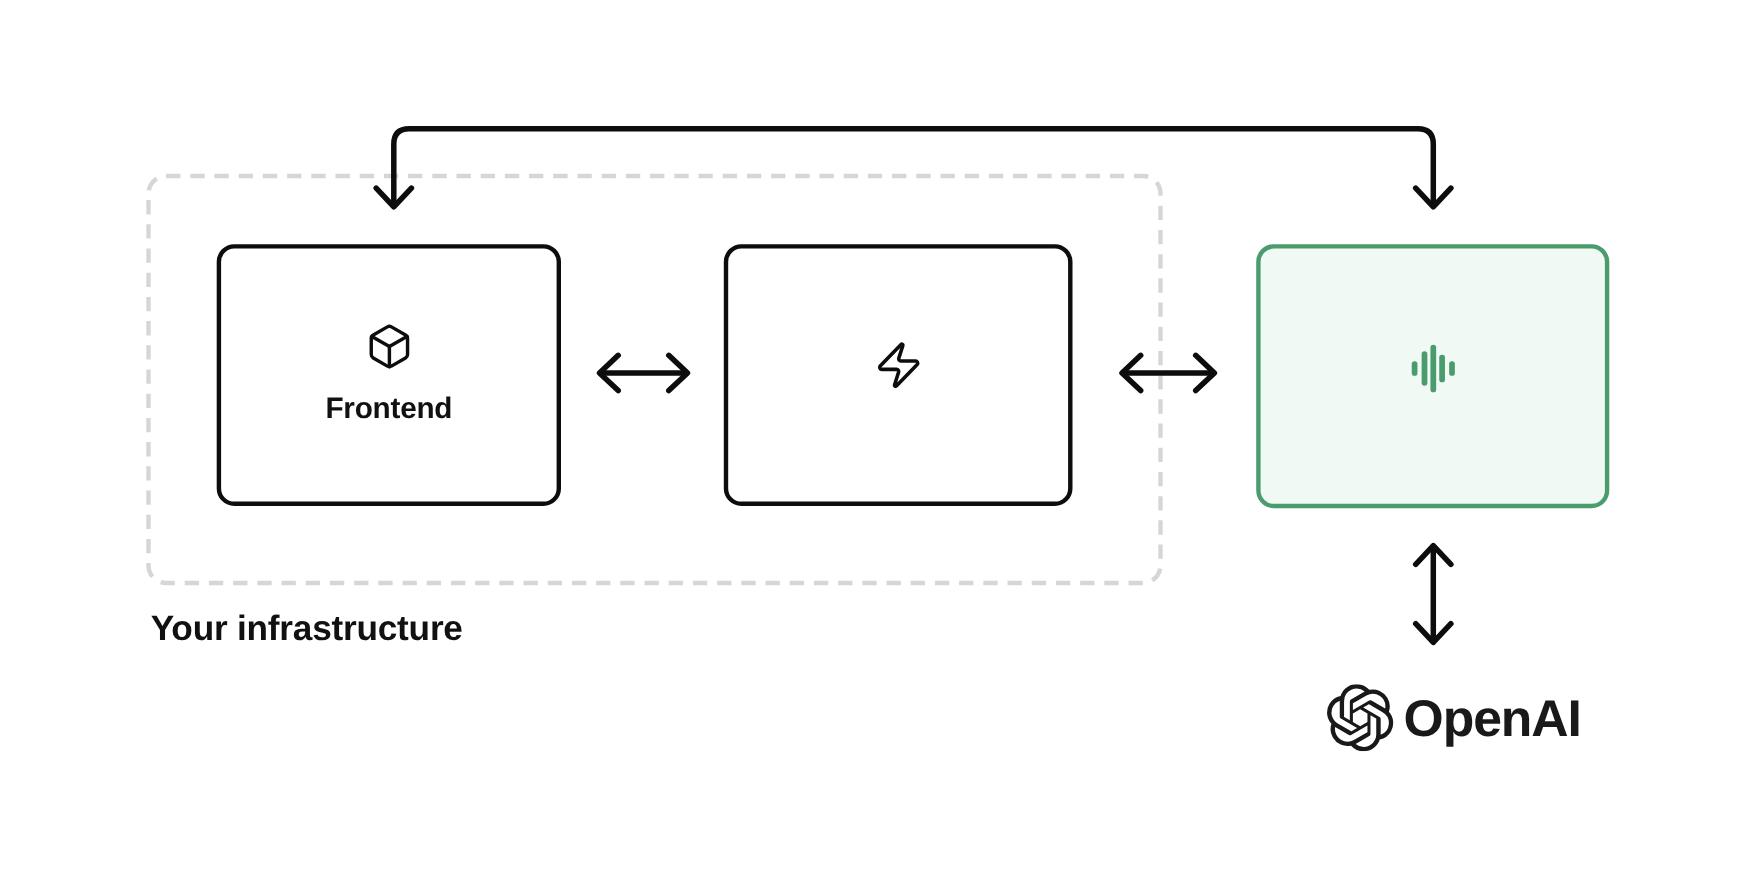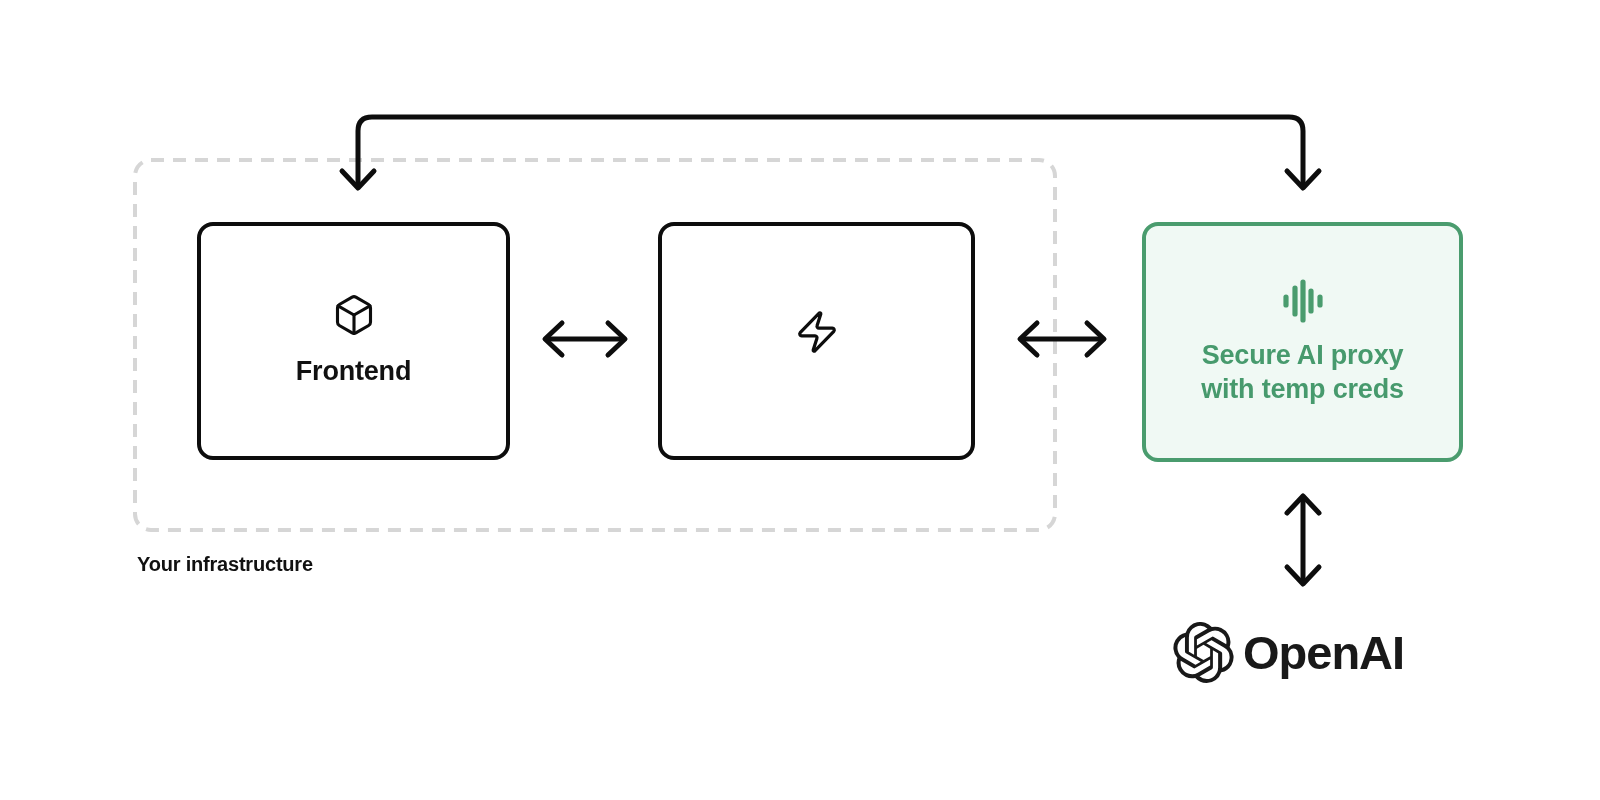--- a/index.html
+++ b/index.html
@@ -51,29 +51,29 @@
     left: 1142px; top: 222px; width: 321px; height: 240px;
     border: 4px solid #4a9c6e;
     background: #f0f9f4;
   }
   #proxy-box .icon { margin-bottom: 14px; }
   #proxy-box .label { color: #479a6d; max-width: 262px; }
   .group-label {
     position: absolute;
     left: 137px;
     top: 553px;
-    font-size: 20px;
+    font-size: 32px;
     font-weight: 700;
     color: #111111;
     letter-spacing: -0.2px;
     z-index: 2;
   }
   .openai-brand {
     position: absolute;
-    left: 1173px;
+    left: 1206px;
     top: 622px;
     display: flex;
     align-items: center;
     gap: 9px;
     z-index: 2;
   }
   .openai-wordmark {
     font-size: 47px;
     font-weight: 700;
     color: #191919;
@@ -130,21 +130,20 @@
   </div>
 
   <div class="node" id="proxy-box">
     <svg class="icon" width="52" height="48" viewBox="0 0 24 24" fill="none" stroke="#4a9c6e" stroke-width="2.6" stroke-linecap="round">
       <path d="M3.5 10v4"></path>
       <path d="M8 5.5v13"></path>
       <path d="M12 2.5v19"></path>
       <path d="M16 7v10"></path>
       <path d="M20.5 10v4"></path>
     </svg>
-    <div class="label">Secure AI proxy with temp creds</div>
   </div>
 
   <div class="group-label">Your infrastructure</div>
 
   <div class="openai-brand">
     <svg width="61" height="61" viewBox="0 0 24 24" fill="#191919" xmlns="http://www.w3.org/2000/svg">
       <path d="M22.2819 9.8211a5.9847 5.9847 0 0 0-.5157-4.9108 6.0462 6.0462 0 0 0-6.5098-2.9A6.0651 6.0651 0 0 0 4.9807 4.1818a5.9847 5.9847 0 0 0-3.9977 2.9 6.0462 6.0462 0 0 0 .7427 7.0966 5.98 5.98 0 0 0 .511 4.9107 6.051 6.051 0 0 0 6.5146 2.9001A5.9847 5.9847 0 0 0 13.2599 24a6.0557 6.0557 0 0 0 5.7718-4.2058 5.9894 5.9894 0 0 0 3.9977-2.9001 6.0557 6.0557 0 0 0-.7475-7.073zm-9.022 12.6081a4.4755 4.4755 0 0 1-2.8764-1.0408l.1419-.0804 4.7783-2.7582a.7948.7948 0 0 0 .3927-.6813v-6.7369l2.02 1.1686a.071.071 0 0 1 .038.052v5.5826a4.504 4.504 0 0 1-4.4945 4.4944zm-9.6607-4.1254a4.4708 4.4708 0 0 1-.5346-3.0137l.142.0852 4.783 2.7582a.7712.7712 0 0 0 .7806 0l5.8428-3.3685v2.3324a.0804.0804 0 0 1-.0332.0615L9.74 19.9502a4.4992 4.4992 0 0 1-6.1408-1.6464zM2.3408 7.8956a4.485 4.485 0 0 1 2.3655-1.9728V11.6a.7664.7664 0 0 0 .3879.6765l5.8144 3.3543-2.0201 1.1685a.0757.0757 0 0 1-.071 0l-4.8303-2.7865A4.504 4.504 0 0 1 2.3408 7.8956zm16.5963 3.8558L13.1038 8.364 15.1192 7.2a.0757.0757 0 0 1 .071 0l4.8303 2.7913a4.4944 4.4944 0 0 1-.6765 8.1042v-5.6772a.79.79 0 0 0-.407-.667zm2.0107-3.0231l-.142-.0852-4.7735-2.7818a.7759.7759 0 0 0-.7854 0L9.409 9.2297V6.8974a.0662.0662 0 0 1 .0284-.0615l4.8303-2.7866a4.4992 4.4992 0 0 1 6.6802 4.66zM8.3065 12.863l-2.02-1.1638a.0804.0804 0 0 1-.038-.0567V6.0742a4.4992 4.4992 0 0 1 7.3757-3.4537l-.142.0805L8.704 5.459a.7948.7948 0 0 0-.3927.6813zm1.0976-2.3654l2.602-1.4998 2.6069 1.4998v2.9994l-2.5974 1.4997-2.6067-1.4997z"></path>
     </svg>
     <span class="openai-wordmark">OpenAI</span>
   </div>

